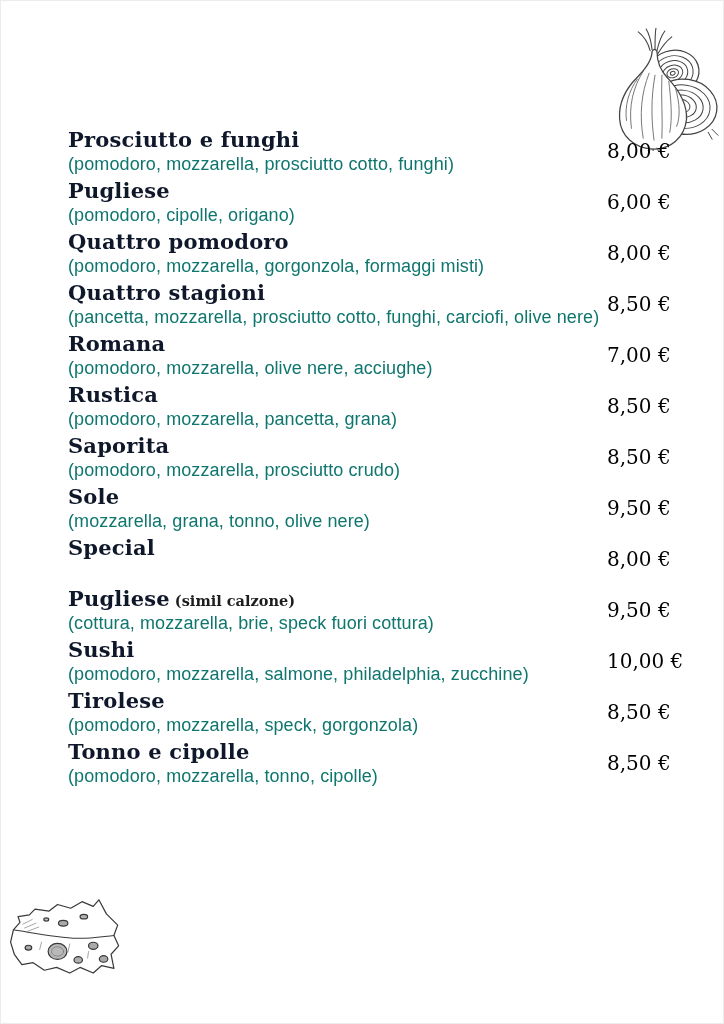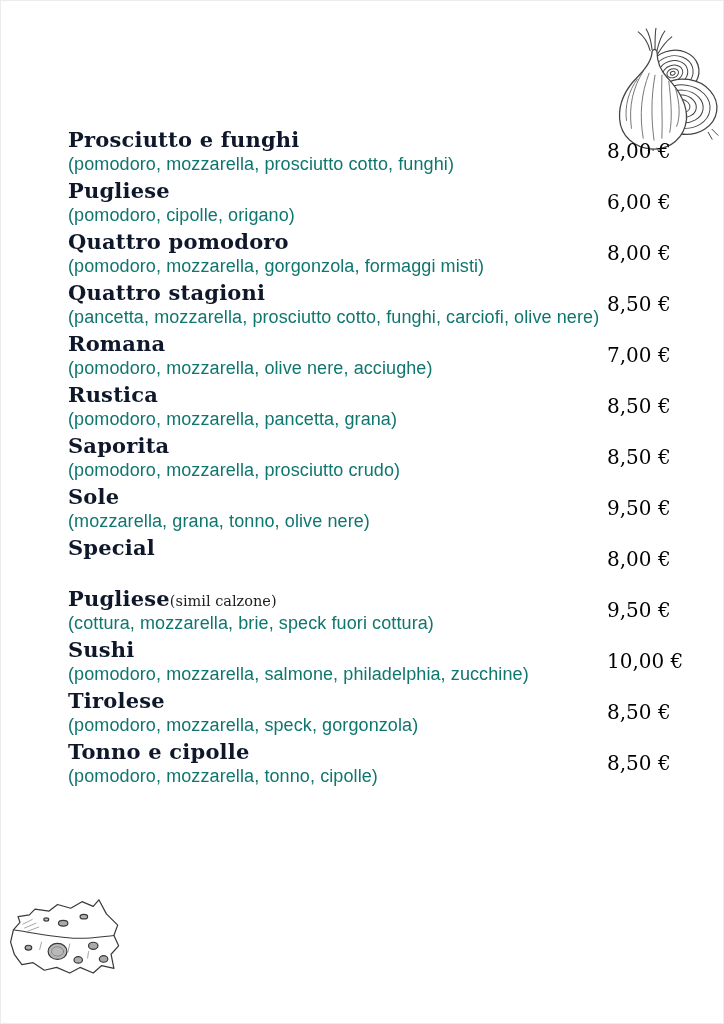--- a/index.html
+++ b/index.html
@@ -28,22 +28,23 @@
   .item-name {
     font-family: "DejaVu Serif", "Liberation Serif", serif;
     font-size: 21px;
     font-weight: 600;
     color: #0f172a;
     letter-spacing: 0.2px;
   }
   .item-note {
     font-family: "DejaVu Serif", "Liberation Serif", serif;
     font-size: 14.5px;
-    font-weight: 400;
+    font-weight: 700;
     color: #1d1d1d;
+    margin-left: 5px;
   }
   .item-desc {
     font-family: "Liberation Sans", sans-serif;
     font-size: 18px;
     color: #0f766e;
     margin-top: 1px;
     letter-spacing: 0.1px;
     white-space: nowrap;
   }
   .item-price {

